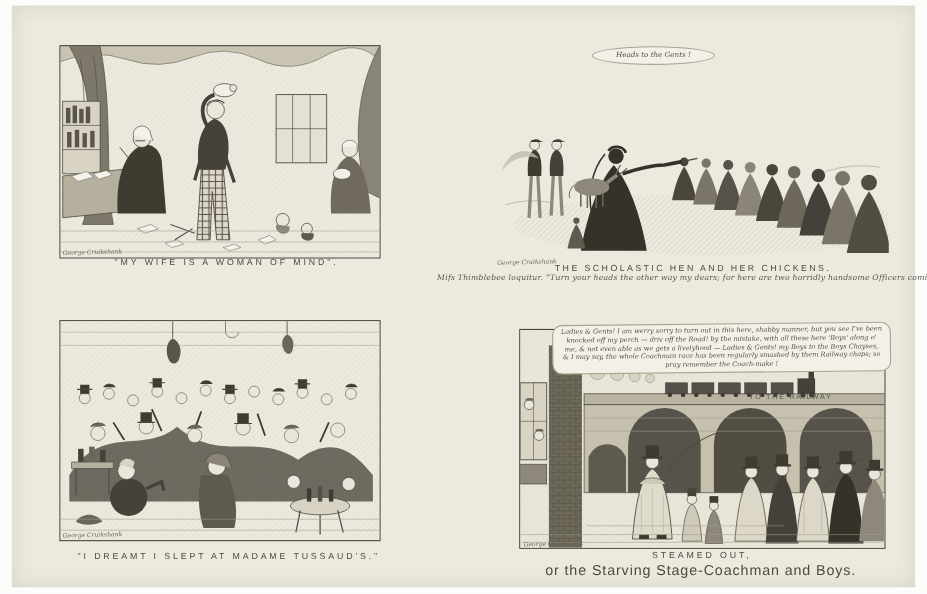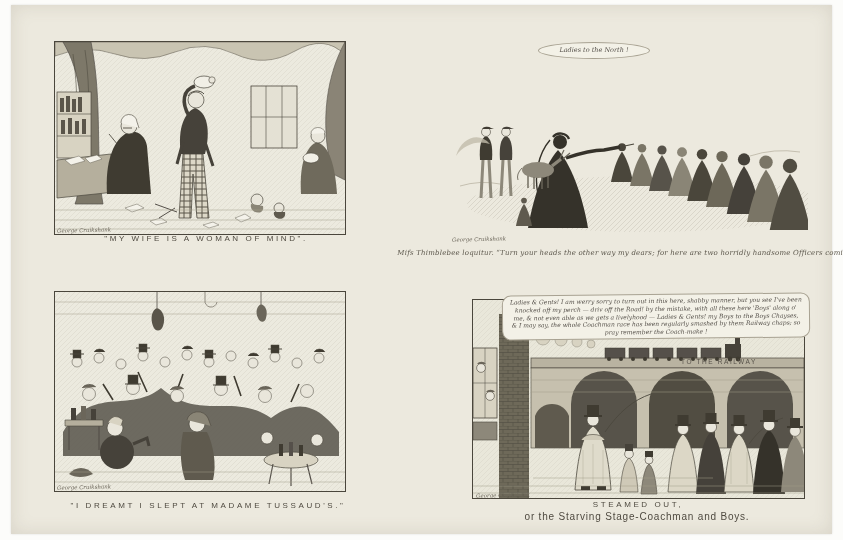--- a/index.html
+++ b/index.html
@@ -164,21 +164,22 @@
       <g>
         <ellipse cx="88" cy="134" rx="16" ry="8" fill="#8d887a"></ellipse>
         <path d="M78,140 v12 M84,141 v12 M92,141 v12 M98,140 v12" stroke="#6b665a" stroke-width="1.4"></path>
         <path d="M102,130 l9,-7" stroke="#8d887a" stroke-width="3.4"></path>
         <path d="M110,122 l4,-8 M113,123 l7,-6" stroke="#6b665a" stroke-width="1.2"></path>
         <path d="M72,132 q-6,6 -4,12" stroke="#6b665a" stroke-width=".9" fill="none"></path>
       </g>
       <path d="M6,120 C14,108 28,104 40,108 C30,96 12,100 6,120 Z" fill="#c2bcaa" opacity=".8"></path>
     </svg>
   </div>
-  <div class="bubble" id="bubble-hen">Ladies to the North !</div>
+  <div class="bubble" id="bubble-hen">Heads to the Gents !</div>
+  <div class="caption caption2" style="left:630px;top:239px;">THE SCHOLASTIC HEN AND HER CHICKENS.</div>
   <div class="subcaption" style="left:628px;top:249px;">Mifs Thimblebee loquitur. “Turn your heads the other way my dears; for here are two horridly handsome Officers coming.”</div>
   <div class="sig" style="left:452px;top:236px;">George Cruikshank</div>
 
   <div class="panel framed" style="left:54px;top:291px;width:290px;height:199px;">
     <svg width="290" height="199" viewBox="0 0 290 199">
       <defs>
         <pattern id="h3" width="5" height="5" patternUnits="userSpaceOnUse">
           <path d="M0,5 L5,0" stroke="#a9a391" stroke-width=".5"></path>
         </pattern>
       </defs>
@@ -394,15 +395,15 @@
         </g>
       </g>
       <g stroke="#a29c8b" stroke-width=".5">
           <path d="M0,186 h331 M0,193 h331 M60,178 h180"></path>
         </g>
     </svg>
   </div>
   <div class="bubble" id="bubble-coach">Ladies &amp; Gents! I am werry sorry to turn out in this here, shabby manner, but you see I've been knocked off my perch — driv off the Road! by the mistake, with all these here 'Boys' along o' me, &amp; not even able as we gets a livelyhood — Ladies &amp; Gents! my Boys to the Boys Chayses, &amp; I may say, the whole Coachman race has been regularly smashed by them Railway chaps; so pray remember the Coach-make !</div>
   <div id="railway-sign">TO THE RAILWAY</div>
   <div class="caption" style="left:638px;top:500px;text-align:right;">STEAMED OUT,</div>
-  <div class="subcaption" style="left:637px;top:511px;font-style:normal;font-family:'Liberation Sans',sans-serif;font-size:10px;letter-spacing:.8px;color:#4f4a40;">or the Starving Stage-Coachman and Boys.</div>
+  <div class="subcaption" style="left:637px;top:511px;font-style:normal;font-family:'Liberation Sans',sans-serif;font-size:13px;letter-spacing:.8px;color:#4f4a40;">or the Starving Stage-Coachman and Boys.</div>
   <div class="sig" style="left:476px;top:492px;">George Cruikshank</div>
 </div>
 
 </body></html>

